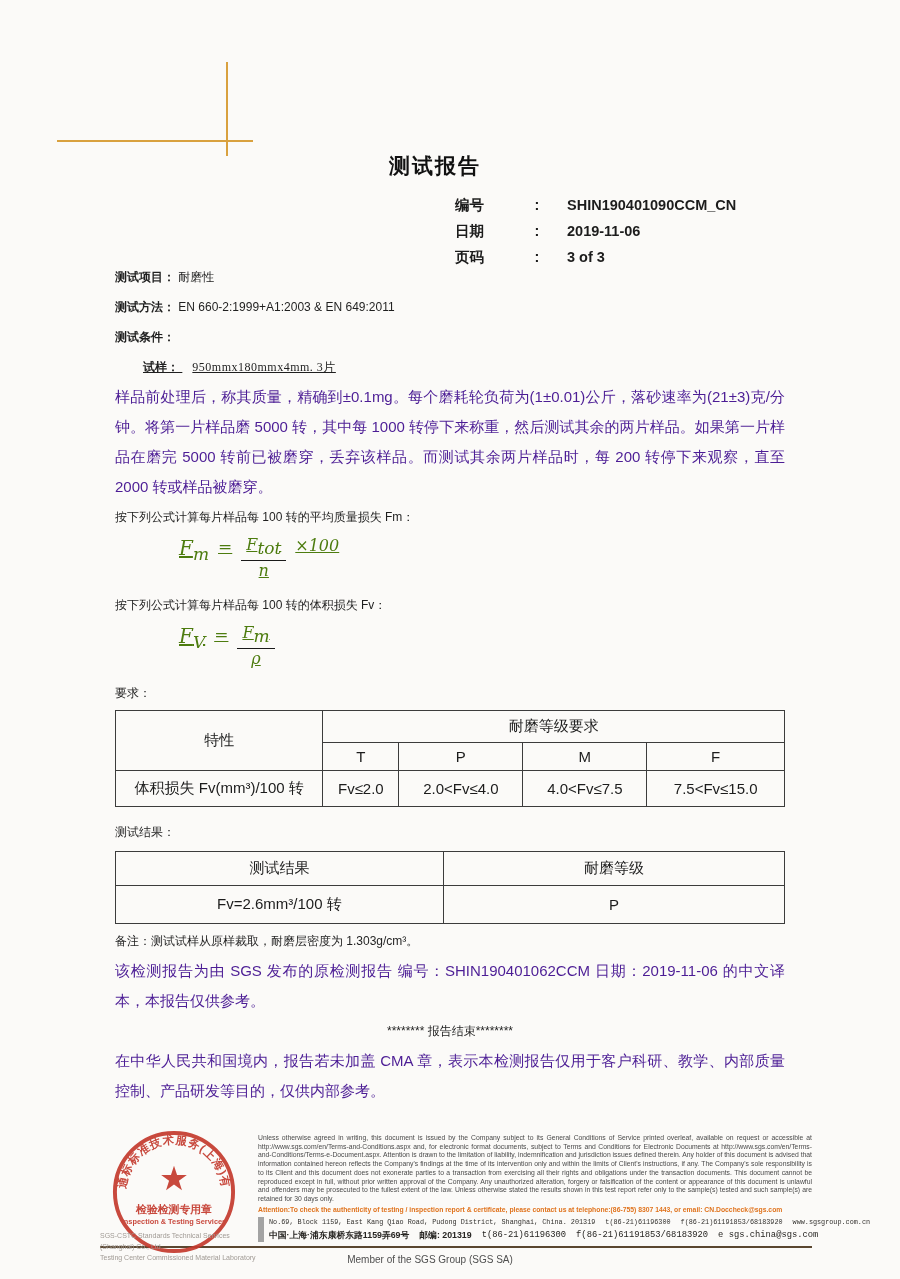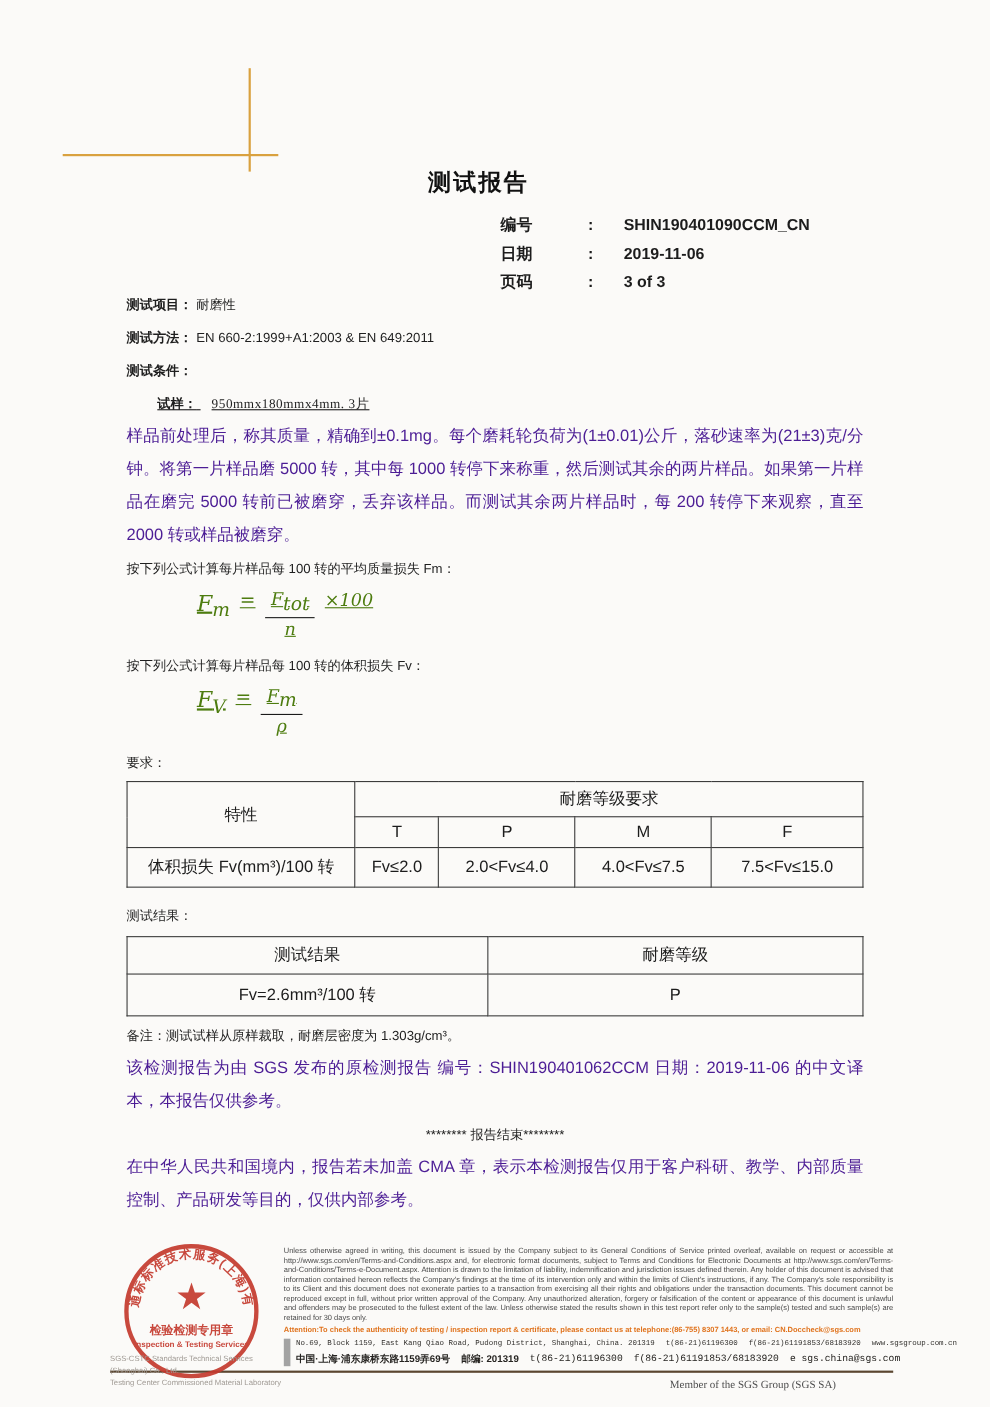--- a/index.html
+++ b/index.html
@@ -67,21 +67,21 @@
   .stamp { position:absolute; left:10px; top:-6px; width:128px; height:128px; opacity:0.92; }
   .company-lines { position:absolute; left:0; top:96px; width:162px; font-size:7px; line-height:11px; color:#a09a94; }
   .footer-right { margin-left:158px; width:554px; }
   .disclaimer { font-size:6.8px; line-height:8.7px; text-align:justify; color:#4a4a4a; }
   .attention { font-size:6.8px; line-height:8.7px; color:#e0731d; font-weight:bold; margin-top:2px; }
   .addr-block { margin-top:3px; border-left:6px solid #a3a3a3; padding-left:5px; }
   .addr-row-en { font-size:6.8px; line-height:11px; color:#33312e; display:flex; gap:10px; white-space:nowrap; }
   .addr-row-cn { font-size:8.8px; line-height:14px; color:#262421; display:flex; gap:10px; white-space:nowrap; font-weight:bold; }
   .addr-row-cn .plain, .addr-row-en .plain { font-weight:normal;font-family:Liberation Mono, monospace; }
   .bottom-rule { border-top:2px solid #5a4630; margin-top:4px; }
-  .member-line { text-align:right; padding:6px 52px 0 0; font-size:10px; color:#4f4f4f;font-family:Liberation Serif, serif; }
+  .member-line { text-align:center; padding:6px 52px 0 0; font-size:10px; color:#4f4f4f; }
 </style>
 </head>
 <body>
 
 <div class="header">
   <div class="cross-h"></div>
   <div class="cross-v"></div>
   <div class="report-title">测试报告</div>
   <div class="meta">
     <div class="meta-row">

